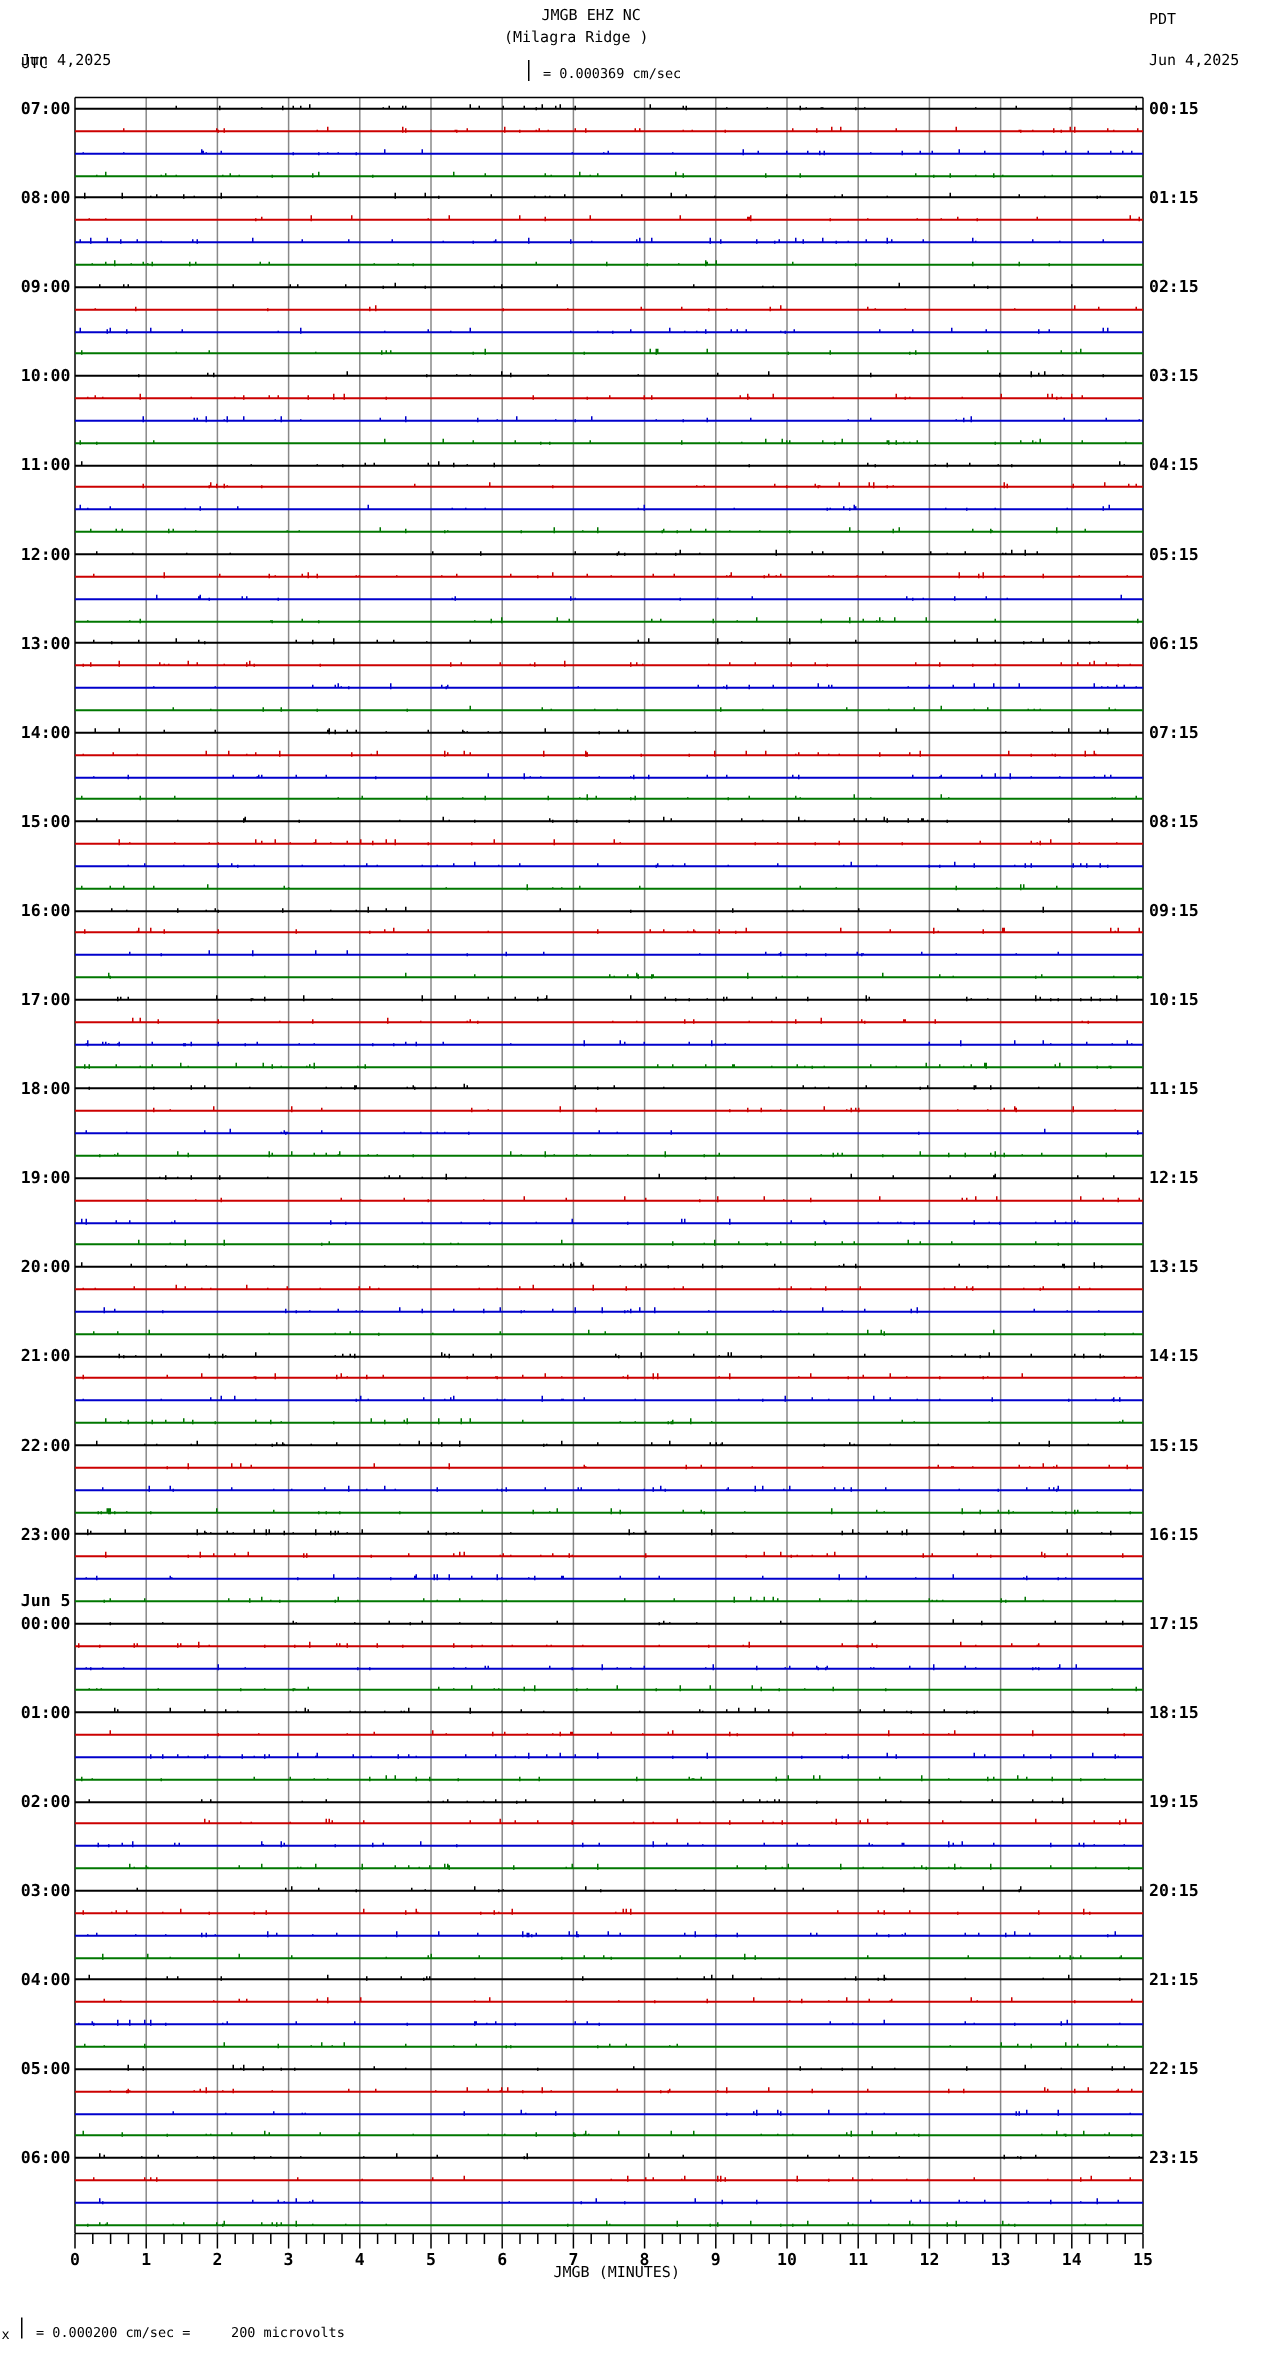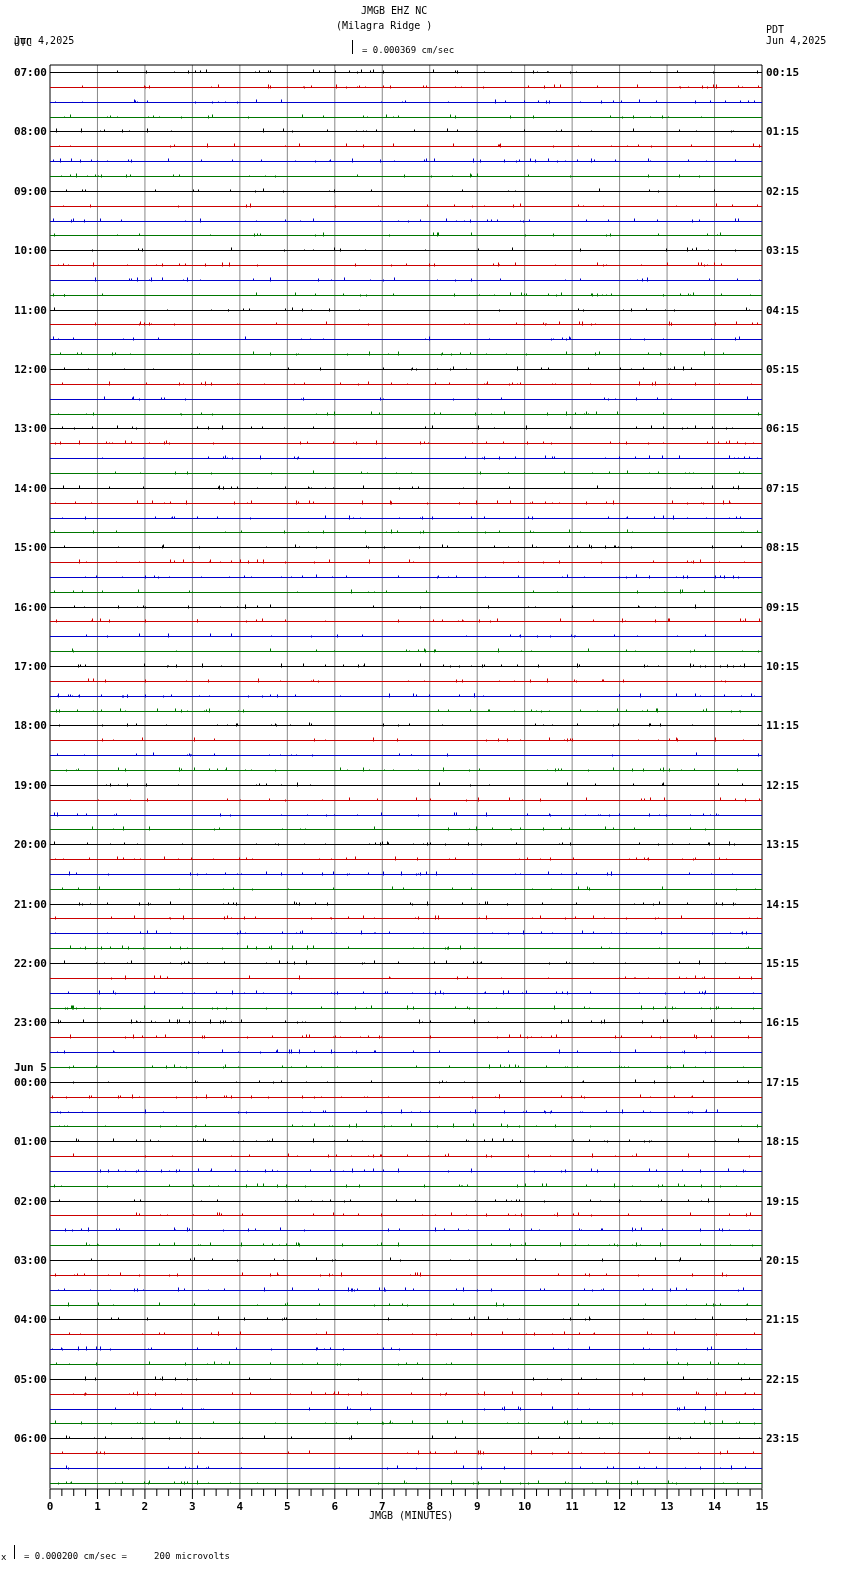--- a/index.html
+++ b/index.html
@@ -8,21 +8,21 @@
   .small{font-size:9px;font-weight:normal;}
   svg{position:absolute;left:0;top:0;}
 </style>
 </head>
 <body>
 
 <div class="t" style="left:361px;top:5px;">JMGB EHZ NC</div>
 <div class="t" style="left:336px;top:20px;">(Milagra Ridge )</div>
 <div class="t" style="left:14px;top:20px;margin-top:17px;">UTC</div>
 <div class="t" style="left:14px;top:35px;">Jun 4,2025</div>
-<div class="t" style="left:766px;top:24px;">PDT</div>
+<div class="t" style="left:766px;top:8px;">PDT</div>
 <div class="t" style="left:766px;top:35px;">Jun 4,2025</div>
 <div style="position:absolute;left:352px;top:40px;width:1px;height:14px;background:#000;"></div>
 <div class="t small" style="left:362px;top:44px;">= 0.000369 cm/sec</div>
 
 <svg id="plot" width="850" height="1584">
     <line x1="50" y1="65" x2="50" y2="1488.75" stroke="#000" stroke-width="1"></line>
     <line x1="97.46666666666667" y1="65" x2="97.46666666666667" y2="1488.75" stroke="#888" stroke-width="1"></line>
     <line x1="144.93333333333334" y1="65" x2="144.93333333333334" y2="1488.75" stroke="#888" stroke-width="1"></line>
     <line x1="192.4" y1="65" x2="192.4" y2="1488.75" stroke="#888" stroke-width="1"></line>
     <line x1="239.86666666666667" y1="65" x2="239.86666666666667" y2="1488.75" stroke="#888" stroke-width="1"></line>

